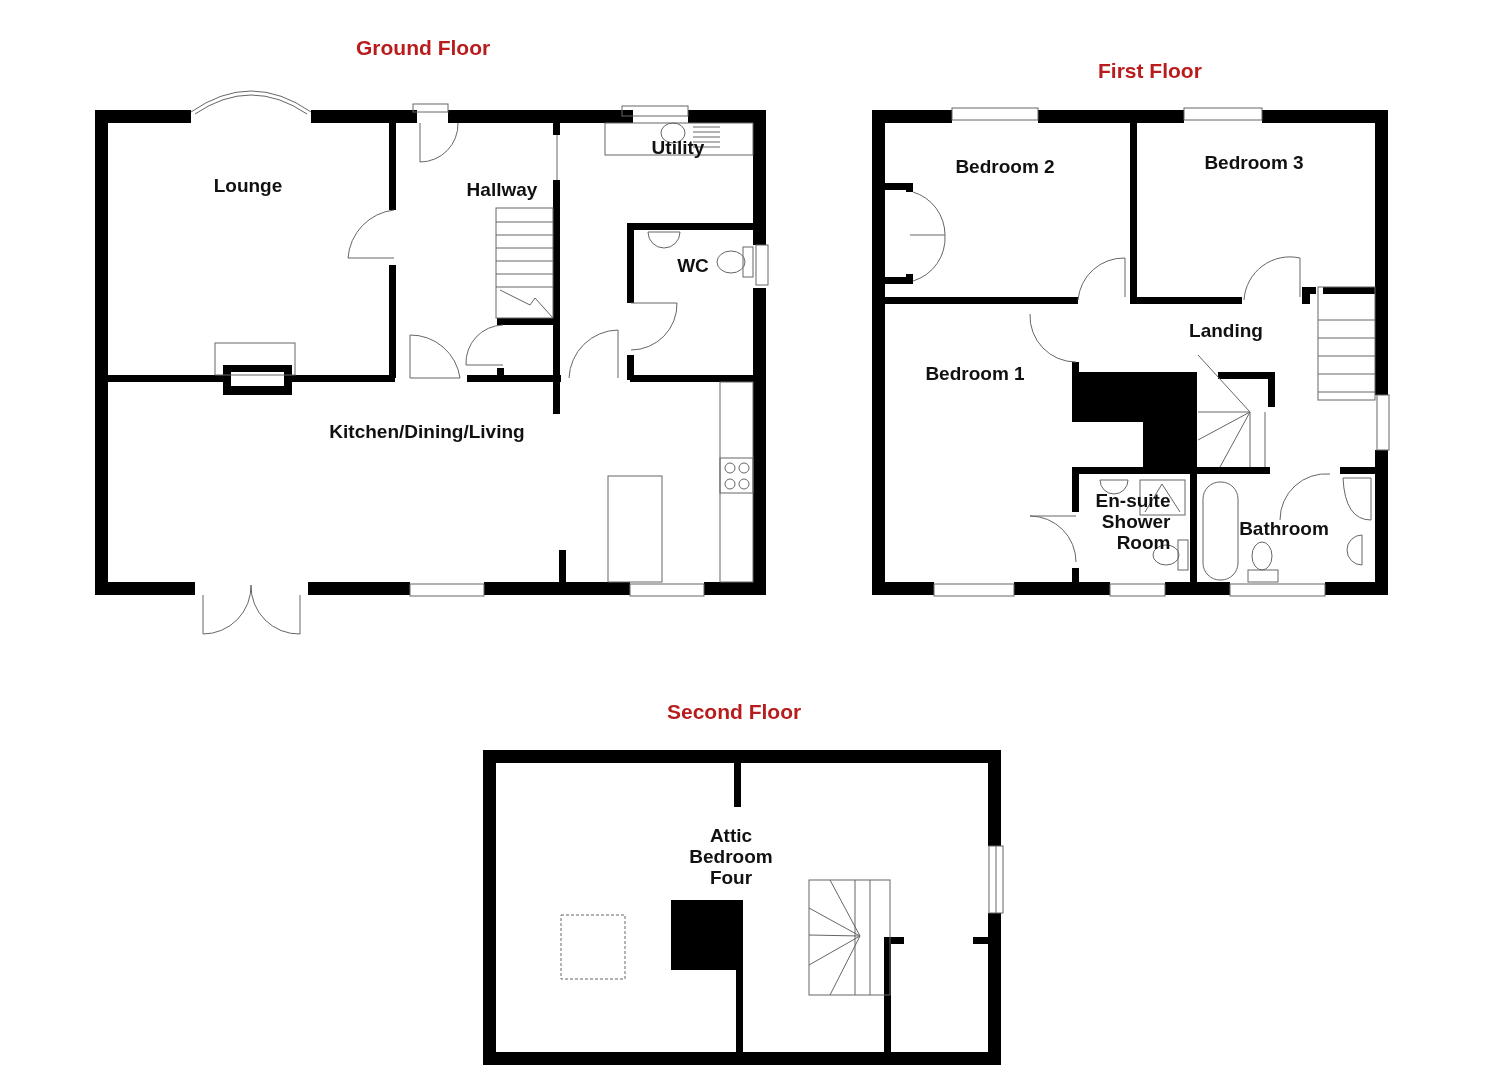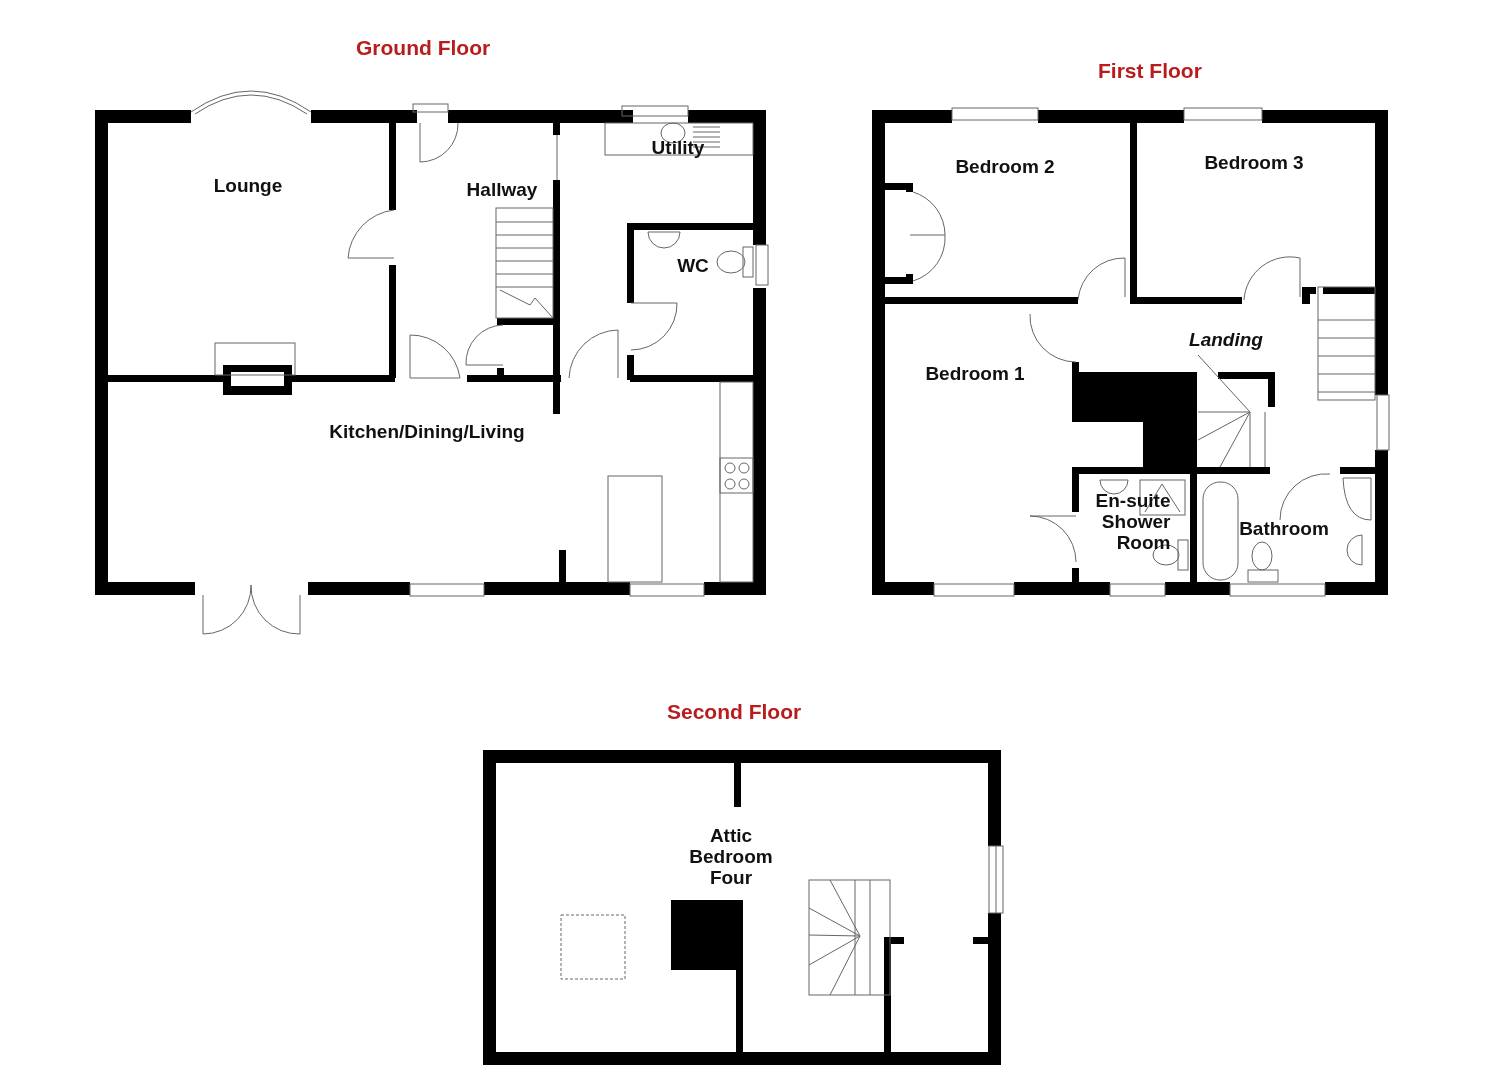--- a/index.html
+++ b/index.html
@@ -218,21 +218,21 @@
 <div class="title" style="left:667px; top:700px;">Second Floor</div>
 
 <div class="room" style="left:248px; top:175px;">Lounge</div>
 <div class="room" style="left:474px; top:179px;margin-left:28px;">Hallway</div>
 <div class="room" style="left:656px; top:137px;margin-left:22px;">Utility</div>
 <div class="room" style="left:693px; top:255px;">WC</div>
 <div class="room" style="left:427px; top:421px;">Kitchen/Dining/Living</div>
 
 <div class="room" style="left:1005px; top:156px;">Bedroom 2</div>
 <div class="room" style="left:1254px; top:152px;">Bedroom 3</div>
-<div class="room" style="left:1226px; top:329px;font-style:italic;">Landing</div>
+<div class="room" style="left:1226px; top:320px;">Landing</div>
 <div class="room" style="left:975px; top:363px;">Bedroom 1</div>
 <div class="room" style="left:1133px; top:490px;text-align:right;">
   <div>En-suite</div>
   <div>Shower</div>
   <div>Room</div>
 </div>
 <div class="room" style="left:1284px; top:490px;margin-top:28px;">Bathroom</div>
 
 <div class="room" style="left:691px; top:825px;margin-left:40px;">
   <div>Attic</div>

